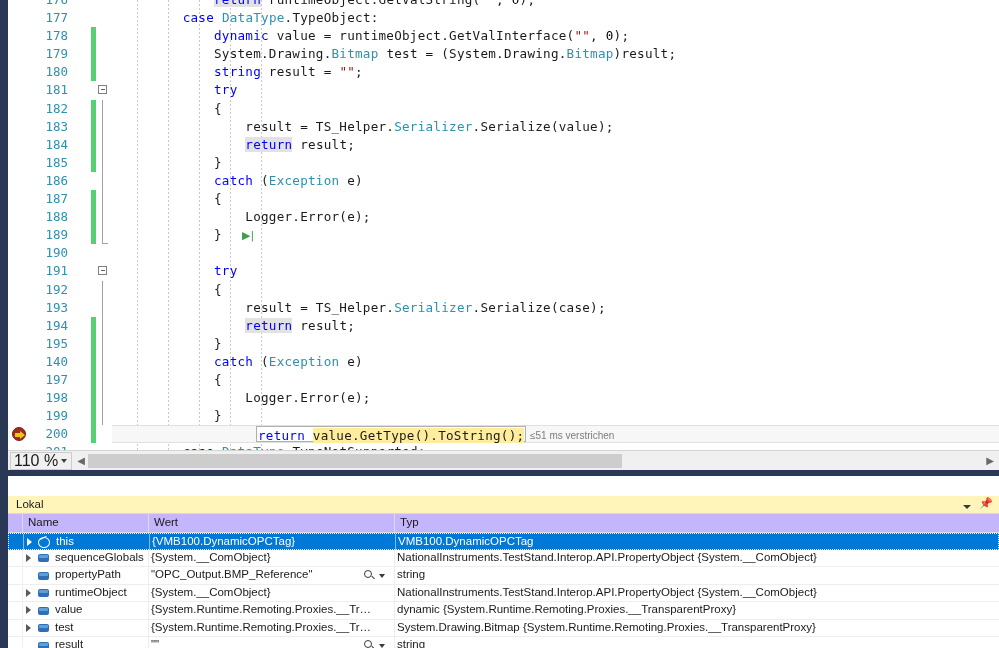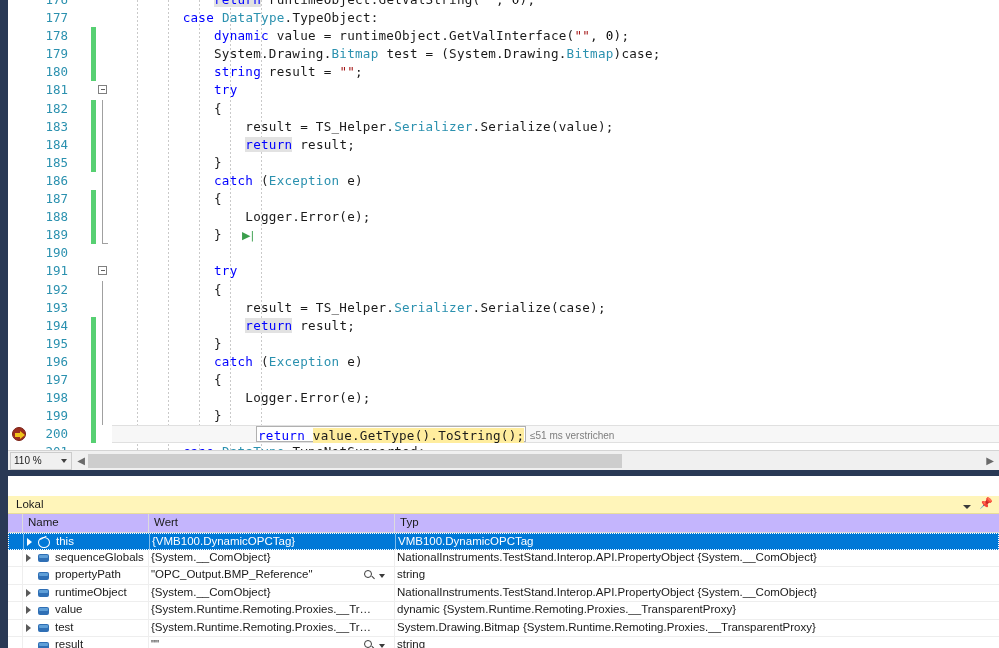--- a/index.html
+++ b/index.html
@@ -224,21 +224,21 @@
     border-top: 1px solid #d4d4d4;
     box-sizing: border-box;
   }
   .zoom-combo {
     position: absolute;
     left: 2px; top: 1px;
     width: 62px; height: 18px;
     background: #f0f0f0;
     border: 1px solid #cccccc;
     box-sizing: border-box;
-    font-size: 10px;
+    font-size: 16px;
     line-height: 16px;
     padding-left: 3px;
     color: #1a1a1a;
   }
   .zoom-combo .caret {
     position: absolute;
     right: 4px; top: 6px;
     width: 0; height: 0;
     border-left: 3.5px solid transparent;
     border-right: 3.5px solid transparent;
@@ -471,38 +471,38 @@
       <div class="guide" style="left:129px"></div>
       <div class="guide" style="left:160px"></div>
       <div class="guide" style="left:191px"></div>
       <div class="guide" style="left:222px"></div>
       <div class="guide" style="left:253px"></div>
     </div>
     <div class="code-rows" id="code-rows">
         <div class="code-row"><div class="linenum">176</div><div class="code-text"><span class="plain">            </span><span class="kw hl-return">return</span><span class="plain"> runtimeObject.GetValString(</span><span class="str">""</span><span class="plain">, </span><span class="num">0</span><span class="plain">);</span></div></div>
         <div class="code-row"><div class="linenum">177</div><div class="code-text"><span class="plain">        </span><span class="kw">case</span><span class="plain"> </span><span class="typ">DataType</span><span class="plain">.TypeObject:</span></div></div>
         <div class="code-row"><div class="changebar"></div><div class="linenum">178</div><div class="code-text"><span class="plain">            </span><span class="kw">dynamic</span><span class="plain"> value = runtimeObject.GetValInterface(</span><span class="str">""</span><span class="plain">, </span><span class="num">0</span><span class="plain">);</span></div></div>
-        <div class="code-row"><div class="changebar"></div><div class="linenum">179</div><div class="code-text"><span class="plain">            System.Drawing.</span><span class="typ">Bitmap</span><span class="plain"> test = (System.Drawing.</span><span class="typ">Bitmap</span><span class="plain">)case;</span></div></div>
+        <div class="code-row"><div class="changebar"></div><div class="linenum">179</div><div class="code-text"><span class="plain">            System.Drawing.</span><span class="typ">Bitmap</span><span class="plain"> test = (System.Drawing.</span><span class="typ">Bitmap</span><span class="plain">)result;</span></div></div>
         <div class="code-row"><div class="changebar"></div><div class="linenum">180</div><div class="code-text"><span class="plain">            </span><span class="kw">string</span><span class="plain"> result = </span><span class="str">""</span><span class="plain">;</span></div></div>
         <div class="code-row"><div class="fold-col"><div class="fold-box"></div></div><div class="linenum">181</div><div class="code-text"><span class="plain">            </span><span class="kw">try</span></div></div>
         <div class="code-row"><div class="changebar"></div><div class="fold-col"><div class="fold-line"></div></div><div class="linenum">182</div><div class="code-text"><span class="plain">            {</span></div></div>
         <div class="code-row"><div class="changebar"></div><div class="fold-col"><div class="fold-line"></div></div><div class="linenum">183</div><div class="code-text"><span class="plain">                result = TS_Helper.</span><span class="typ">Serializer</span><span class="plain">.Serialize(value);</span></div></div>
         <div class="code-row"><div class="changebar"></div><div class="fold-col"><div class="fold-line"></div></div><div class="linenum">184</div><div class="code-text"><span class="plain">                </span><span class="kw hl-return">return</span><span class="plain"> result;</span></div></div>
         <div class="code-row"><div class="changebar"></div><div class="fold-col"><div class="fold-line"></div></div><div class="linenum">185</div><div class="code-text"><span class="plain">            }</span></div></div>
         <div class="code-row"><div class="fold-col"><div class="fold-line"></div></div><div class="linenum">186</div><div class="code-text"><span class="plain">            </span><span class="kw">catch</span><span class="plain"> (</span><span class="typ">Exception</span><span class="plain"> e)</span></div></div>
         <div class="code-row"><div class="changebar"></div><div class="fold-col"><div class="fold-line"></div></div><div class="linenum">187</div><div class="code-text"><span class="plain">            {</span></div></div>
         <div class="code-row"><div class="changebar"></div><div class="fold-col"><div class="fold-line"></div></div><div class="linenum">188</div><div class="code-text"><span class="plain">                Logger.Error(e);</span></div></div>
         <div class="code-row"><div class="changebar"></div><div class="fold-col"><div class="fold-line tick"></div></div><div class="runarrow">▶|</div><div class="linenum">189</div><div class="code-text"><span class="plain">            }</span></div></div>
         <div class="code-row"><div class="linenum">190</div><div class="code-text"></div></div>
         <div class="code-row"><div class="fold-col"><div class="fold-box"></div></div><div class="linenum">191</div><div class="code-text"><span class="plain">            </span><span class="kw">try</span></div></div>
         <div class="code-row"><div class="fold-col"><div class="fold-line"></div></div><div class="linenum">192</div><div class="code-text"><span class="plain">            {</span></div></div>
         <div class="code-row"><div class="fold-col"><div class="fold-line"></div></div><div class="linenum">193</div><div class="code-text"><span class="plain">                result = TS_Helper.</span><span class="typ">Serializer</span><span class="plain">.Serialize(case);</span></div></div>
         <div class="code-row"><div class="changebar"></div><div class="fold-col"><div class="fold-line"></div></div><div class="linenum">194</div><div class="code-text"><span class="plain">                </span><span class="kw hl-return">return</span><span class="plain"> result;</span></div></div>
         <div class="code-row"><div class="changebar"></div><div class="fold-col"><div class="fold-line"></div></div><div class="linenum">195</div><div class="code-text"><span class="plain">            }</span></div></div>
-        <div class="code-row"><div class="changebar"></div><div class="fold-col"><div class="fold-line"></div></div><div class="linenum">196</div><div class="code-text"><span class="plain">            </span><span class="kw">catch</span><span class="plain"> (</span><span class="typ">Exception</span><span class="plain"> e)</span></div></div>
+        <div class="code-row"><div class="changebar"></div><div class="fold-col"><div class="fold-line"></div></div><div class="linenum">140</div><div class="code-text"><span class="plain">            </span><span class="kw">catch</span><span class="plain"> (</span><span class="typ">Exception</span><span class="plain"> e)</span></div></div>
         <div class="code-row"><div class="changebar"></div><div class="fold-col"><div class="fold-line"></div></div><div class="linenum">197</div><div class="code-text"><span class="plain">            {</span></div></div>
         <div class="code-row"><div class="changebar"></div><div class="fold-col"><div class="fold-line"></div></div><div class="linenum">198</div><div class="code-text"><span class="plain">                Logger.Error(e);</span></div></div>
         <div class="code-row"><div class="changebar"></div><div class="fold-col"><div class="fold-line"></div></div><div class="linenum">199</div><div class="code-text"><span class="plain">            }</span></div></div>
         <div class="code-row"><div class="cur-line-bg"></div><div class="gutter-marker"><div class="bp-current"></div></div><div class="changebar"></div><div class="linenum">200</div><div class="stmt-box"><span class="code-text" style="position: static; display: inline-block; line-height: 15px; padding: 0px 1px;"><span class="kw">return </span><span class="stmt-hl plain">value.GetType().ToString();</span></span></div><div class="elapsed">≤51 ms verstrichen</div></div>
         <div class="code-row"><div class="linenum">201</div><div class="code-text"><span class="plain">        </span><span class="kw">case</span><span class="plain"> </span><span class="typ">DataType</span><span class="plain">.TypeNotSupported:</span></div></div>
       </div>
   </div>
 
   <div class="editor-bottom">
     <div class="zoom-combo">

